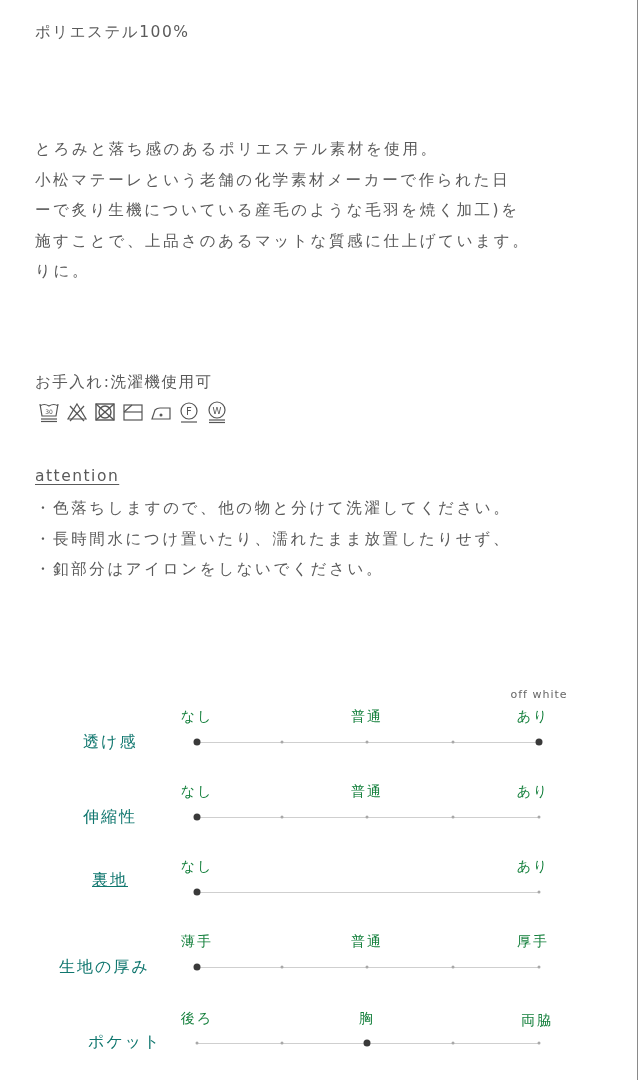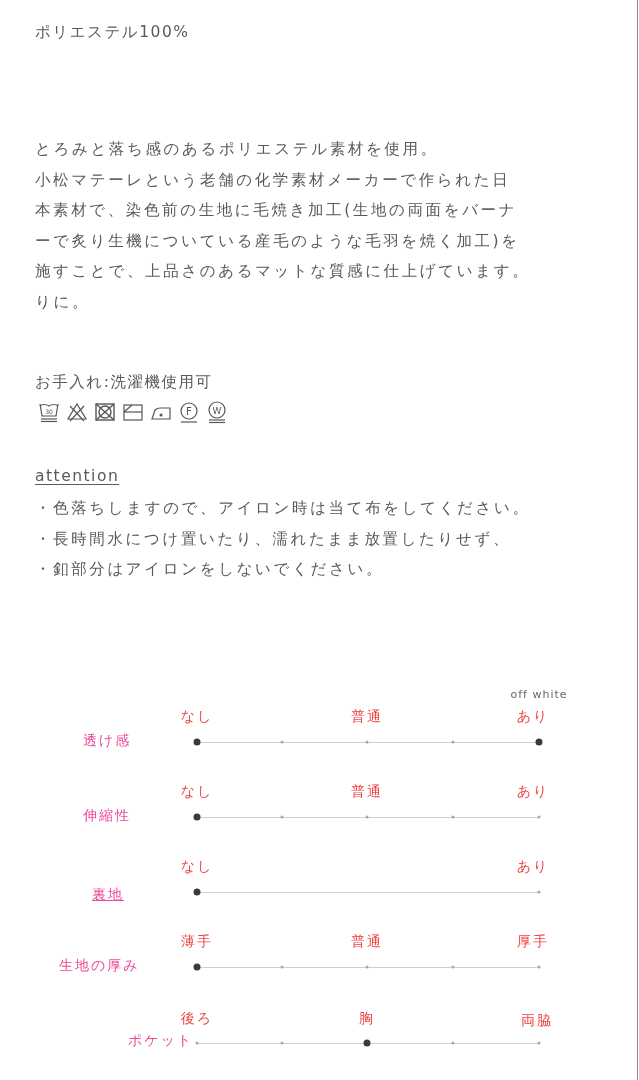--- a/index.html
+++ b/index.html
@@ -11,38 +11,37 @@
     .material { position: absolute; left: 35px; top: 22px; font-size: 15.5px; letter-spacing: 1.5px; }
     .desc { position: absolute; left: 35px; top: 112px; width: 580px; font-size: 15.5px; line-height: 30.5px; letter-spacing: 2.6px; margin-top: 22px; }
     .desc p { margin: 0; white-space: nowrap; }
     .care-label { position: absolute; left: 35px; top: 372px; font-size: 15.5px; letter-spacing: 1.5px; }
     .care-icons { position: absolute; left: 38px; top: 400px; display: flex; gap: 6px; align-items: center; }
     .care-icons svg { width: 22px; height: 24px; display: block; }
     .attn-title { position: absolute; left: 35px; top: 467px; font-size: 15.5px; letter-spacing: 1.5px; text-decoration: underline; text-underline-offset: 3px; }
     .attn { position: absolute; left: 35px; top: 493px; font-size: 15.5px; line-height: 30.5px; letter-spacing: 2.6px; }
     .attn p { margin: 0; white-space: nowrap; }
     .scale { position: absolute; left: 0; width: 639px; height: 60px; text-align: right; }
-    .scale .label { position: absolute; font-size: 14px; letter-spacing: 2px; color: #ec4899; }
-    .scale .tick-label { position: absolute; font-size: 14px; letter-spacing: 2px; color: #ef4444; transform: translateX(-50%); white-space: nowrap; }
+    .scale .label { position: absolute; font-size: 16px; letter-spacing: 2px; color: #0f766e; }
+    .scale .tick-label { position: absolute; font-size: 14px; letter-spacing: 2px; color: #15803d; transform: translateX(-50%); white-space: nowrap; }
     .scale .track { position: absolute; left: 197px; width: 342px; height: 1px; background: #cfcfcf; }
     .scale .dot { position: absolute; width: 3px; height: 3px; border-radius: 50%; background: #a8a8a8; transform: translate(-50%, -50%); }
     .scale .dot.on { width: 7px; height: 7px; background: #3a3a3a; }
     .note { position: absolute; font-size: 11px; letter-spacing: 1px; color: #666; transform: translateX(-50%); white-space: nowrap; }
   </style>
 </head>
 <body>
 
 <div class="edge-line"></div>
 
 <div class="material">ポリエステル100%</div>
 
 <div class="desc">
   <p>とろみと落ち感のあるポリエステル素材を使用。</p>
   <p>小松マテーレという老舗の化学素材メーカーで作られた日</p>
-  <p>本素材で、染色前の生地に毛焼き加工(生地の両面をバーナ</p>
   <p>ーで炙り生機についている産毛のような毛羽を焼く加工)を</p>
   <p>施すことで、上品さのあるマットな質感に仕上げています。</p>
   <p>りに。</p>
 </div>
 
 <div class="care-label">お手入れ:洗濯機使用可</div>
 
 <div class="care-icons">
   <span>
     <svg viewBox="0 0 22 24" fill="none" stroke="#555" stroke-width="1.2">
@@ -93,21 +92,21 @@
       <circle cx="11" cy="10" r="8"></circle>
       <text x="11" y="13.5" font-size="9" text-anchor="middle" fill="#555" stroke="none" font-family="DejaVu Sans, sans-serif">W</text>
       <line x1="3" y1="20" x2="19" y2="20"></line>
         <line x1="3" y1="22.5" x2="19" y2="22.5"></line>
     </svg>
   </span>
 </div>
 
 <div class="attn-title">attention</div>
 <div class="attn">
-  <p>・色落ちしますので、アイロン時は当て布をしてください。</p>
+  <p>・色落ちしますので、他の物と分けて洗濯してください。</p>
   <p>・長時間水につけ置いたり、濡れたまま放置したりせず、</p>
   <p>・釦部分はアイロンをしないでください。</p>
 </div>
 
 <div class="scale" style="top:688px;">
   <div class="note" style="left:539px; top:0px;">off white</div>
   <div class="tick-label" style="left:197px; top:20px;">なし</div>
   <div class="tick-label" style="left:367px; top:20px;">普通</div>
   <div class="tick-label" style="left:533px; top:20px;">あり</div>
   <div class="label" style="left:83px; top:44px;">透け感</div>
@@ -128,21 +127,21 @@
   <div class="dot on" style="left:197px; top:54px;"></div>
   <div class="dot" style="left:282px; top:54px;"></div>
   <div class="dot" style="left:367px; top:54px;"></div>
   <div class="dot" style="left:453px; top:54px;"></div>
   <div class="dot" style="left:539px; top:54px;"></div>
 </div>
 
 <div class="scale" style="top:838px;">
   <div class="tick-label" style="left:197px; top:20px;">なし</div>
   <div class="tick-label" style="left:533px; top:20px;">あり</div>
-  <div class="label" style="left:92px; top:48px;text-decoration:underline;">裏地</div>
+  <div class="label" style="left:92px; top:32px;text-decoration:underline;">裏地</div>
   <div class="track" style="top:54px;"></div>
   <div class="dot on" style="left:197px; top:54px;"></div>
   <div class="dot" style="left:539px; top:54px;"></div>
 </div>
 
 <div class="scale" style="top:913px;">
   <div class="tick-label" style="left:197px; top:20px;">薄手</div>
   <div class="tick-label" style="left:367px; top:20px;">普通</div>
   <div class="tick-label" style="left:533px; top:20px;">厚手</div>
   <div class="label" style="left:59px; top:44px;">生地の厚み</div>
@@ -151,20 +150,20 @@
   <div class="dot" style="left:282px; top:54px;"></div>
   <div class="dot" style="left:367px; top:54px;"></div>
   <div class="dot" style="left:453px; top:54px;"></div>
   <div class="dot" style="left:539px; top:54px;"></div>
 </div>
 
 <div class="scale" style="top:988px;">
   <div class="tick-label" style="left:197px; top:22px;">後ろ</div>
   <div class="tick-label" style="left:367px; top:22px;">胸</div>
   <div class="tick-label" style="left:537px; top:24px;">両脇</div>
-  <div class="label" style="left:88px; top:44px;margin-left:40px;">ポケット</div>
+  <div class="label" style="left:88px; top:44px;">ポケット</div>
   <div class="track" style="top:55px;"></div>
   <div class="dot" style="left:197px; top:55px;"></div>
   <div class="dot" style="left:282px; top:55px;"></div>
   <div class="dot on" style="left:367px; top:55px;"></div>
   <div class="dot" style="left:453px; top:55px;"></div>
   <div class="dot" style="left:539px; top:55px;"></div>
 </div>
 
 </body></html>

